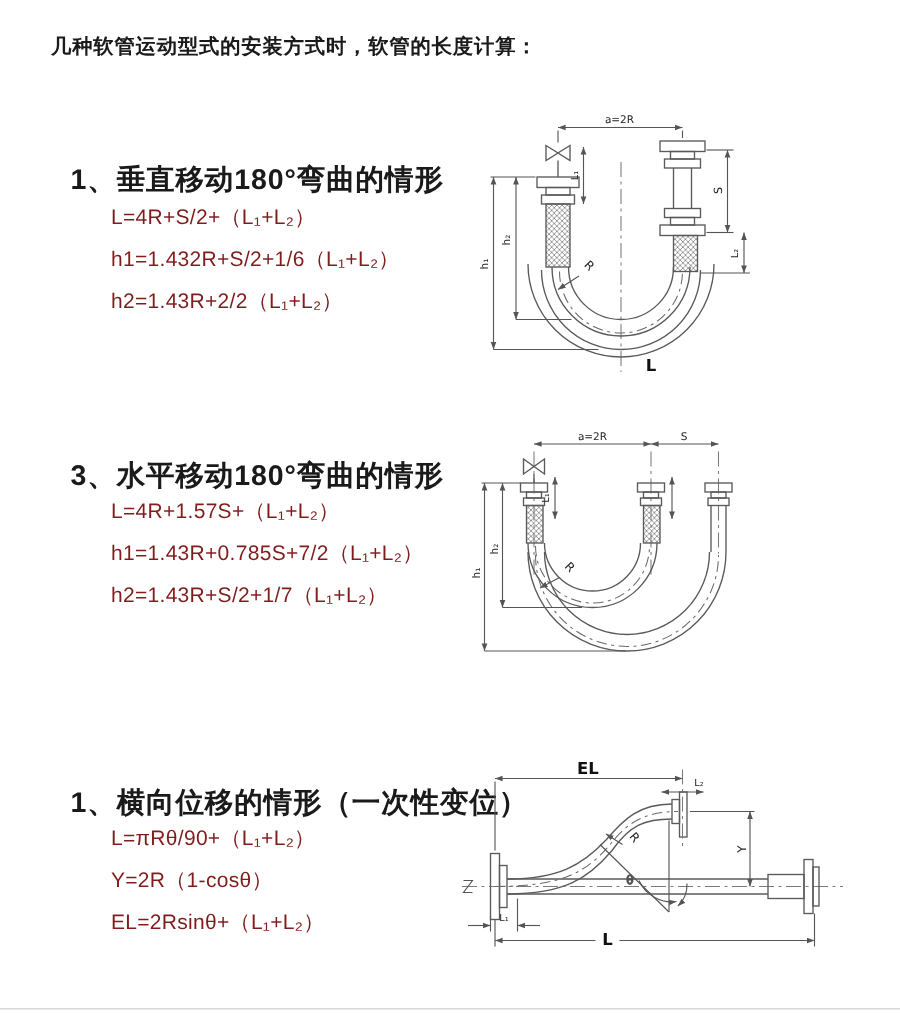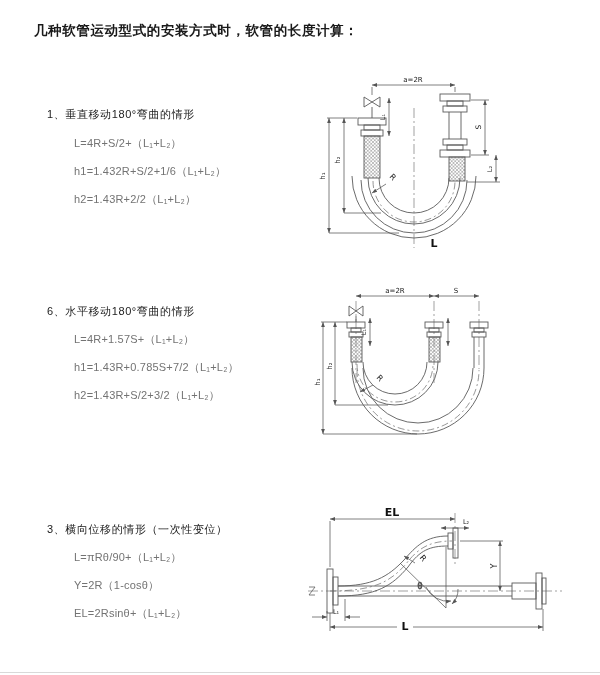--- a/index.html
+++ b/index.html
@@ -3,22 +3,22 @@
 <meta charset="utf-8">
 <style>
   html,body{margin:0;padding:0;}
   body{
     width:600px;height:675px;position:relative;overflow:hidden;
     background:#ffffff;color:#1a1a1a;
     font-family:"Liberation Sans","DejaVu Sans",sans-serif;
   }
   .abs{position:absolute;white-space:nowrap;}
   .title{font-size:13.5px;font-weight:bold;letter-spacing:.6px;}
-  .sec-h{font-size:11px;font-weight:normal;letter-spacing:.6px;}
-  .formula{font-size:11px;letter-spacing:.2px;color:#737373;}
+  .sec-h{font-size:19px;font-weight:bold;letter-spacing:.6px;}
+  .formula{font-size:14px;letter-spacing:.2px;color:#7f1d1d;}
   svg{position:absolute;overflow:visible;}
   svg text{font-family:"DejaVu Sans","Liberation Sans",sans-serif;fill:#222;}
   .ln{stroke:#5a5a5a;stroke-width:.9;fill:none;}
   .br{stroke:#5a5a5a;stroke-width:.9;}
   .dim{stroke:#555;stroke-width:.75;fill:none;}
   .cl{stroke:#7a7a7a;stroke-width:.7;fill:none;stroke-dasharray:10 3 2 3;}
   .hd{stroke-dasharray:7 3 2 3;stroke-width:.7;stroke:#6a6a6a;}
   .t65{font-size:6.5px;} .t7{font-size:7px;} .t75{font-size:7.5px;} .t8{font-size:8px;}
   .tb{font-size:11px;font-weight:bold;fill:#111;}
   .rule{position:absolute;left:0;right:0;bottom:2px;height:1px;background:#d9d9d9;}
@@ -26,26 +26,26 @@
 </head>
 <body>
 
 <div class="abs title" style="left:34px;top:22px">几种软管运动型式的安装方式时，软管的长度计算：</div>
 
 <div class="abs sec-h" style="left:47px;top:107px">1、垂直移动180°弯曲的情形</div>
 <div class="abs formula" style="left:74px;top:136px">L=4R+S/2+（L₁+L₂）</div>
 <div class="abs formula" style="left:74px;top:164px">h1=1.432R+S/2+1/6（L₁+L₂）</div>
 <div class="abs formula" style="left:74px;top:192px">h2=1.43R+2/2（L₁+L₂）</div>
 
-<div class="abs sec-h" style="left:47px;top:304px">6、水平移动180°弯曲的情形</div>
+<div class="abs sec-h" style="left:47px;top:304px">3、水平移动180°弯曲的情形</div>
 <div class="abs formula" style="left:74px;top:332px">L=4R+1.57S+（L₁+L₂）</div>
 <div class="abs formula" style="left:74px;top:360px">h1=1.43R+0.785S+7/2（L₁+L₂）</div>
-<div class="abs formula" style="left:74px;top:388px">h2=1.43R+S/2+3/2（L₁+L₂）</div>
-
-<div class="abs sec-h" style="left:47px;top:522px">3、横向位移的情形（一次性变位）</div>
+<div class="abs formula" style="left:74px;top:388px">h2=1.43R+S/2+1/7（L₁+L₂）</div>
+
+<div class="abs sec-h" style="left:47px;top:522px">1、横向位移的情形（一次性变位）</div>
 <div class="abs formula" style="left:74px;top:550px">L=πRθ/90+（L₁+L₂）</div>
 <div class="abs formula" style="left:74px;top:578px">Y=2R（1-cosθ）</div>
 <div class="abs formula" style="left:74px;top:606px">EL=2Rsinθ+（L₁+L₂）</div>
 
 <svg style="left:303px;top:72px" width="245" height="182" viewBox="0 0 245 182">
   <defs>
     <pattern id="p1" width="3.5" height="3.5" patternUnits="userSpaceOnUse">
       <path d="M0,3.5 L3.5,0 M0,0 L3.5,3.5" stroke="#8a8a8a" stroke-width="0.55"></path>
     </pattern>
     <marker id="a1" viewBox="0 0 10 10" refX="9" refY="5" markerWidth="7.5" markerHeight="7.5" orient="auto-start-reverse">

